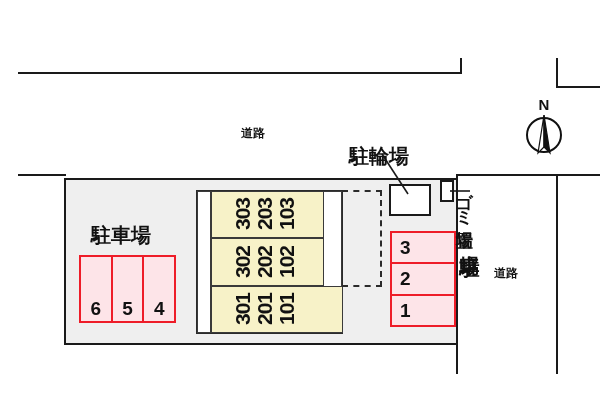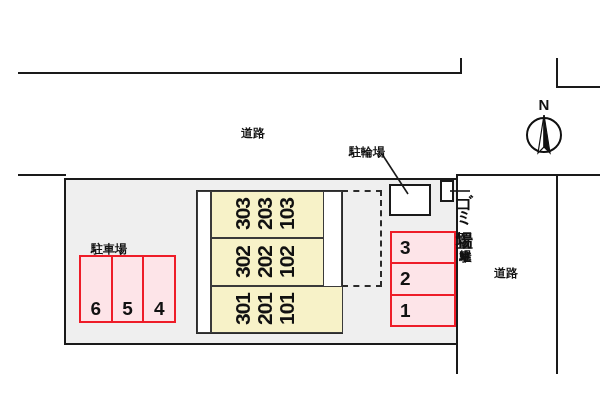--- a/index.html
+++ b/index.html
@@ -118,21 +118,21 @@
   .stall-group.vertical .stall {
     align-items: center;
     justify-content: flex-start;
     padding-left: 8px;
   }
   .stall-group.vertical .stall-num { padding-bottom: 0; }
 
   
   .lbl {
     position: absolute;
-    font-size: 12px;
+    font-size: 20px;
     font-weight: bold;
     color: #111111;
     white-space: nowrap;
     line-height: 1.05;
   }
   .lbl-road { font-size: 12px; }
   .lbl-vert {
     writing-mode: vertical-rl;
     text-orientation: upright;
   }
@@ -212,21 +212,21 @@
   </div>
 
   <div class="unit-labels" style="left:226px; top:286px; width:76px; height:47px;">
     <span class="unit-num">301</span>
     <span class="unit-num">201</span>
     <span class="unit-num">101</span>
   </div>
 
   <div class="dashed-box" style="left:342px; top:190px; width:40px; height:97px;"></div>
 
-  <div class="lbl" style="left:91px; top:225px;margin-top:18px;">駐車場</div>
+  <div class="lbl" style="left:91px; top:225px;">駐車場</div>
   <div class="stall-group" style="left:79px; top:255px; width:97px; height:68px;">
     <div class="stall">
       <span class="stall-num">6</span>
     </div>
     <div class="stall">
       <span class="stall-num">5</span>
     </div>
     <div class="stall">
       <span class="stall-num">4</span>
     </div>

